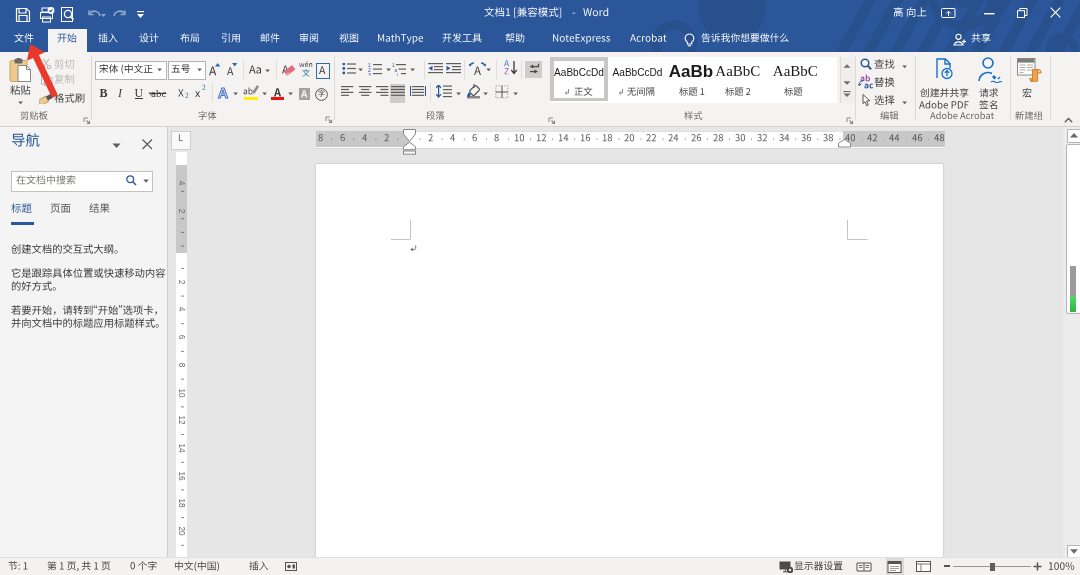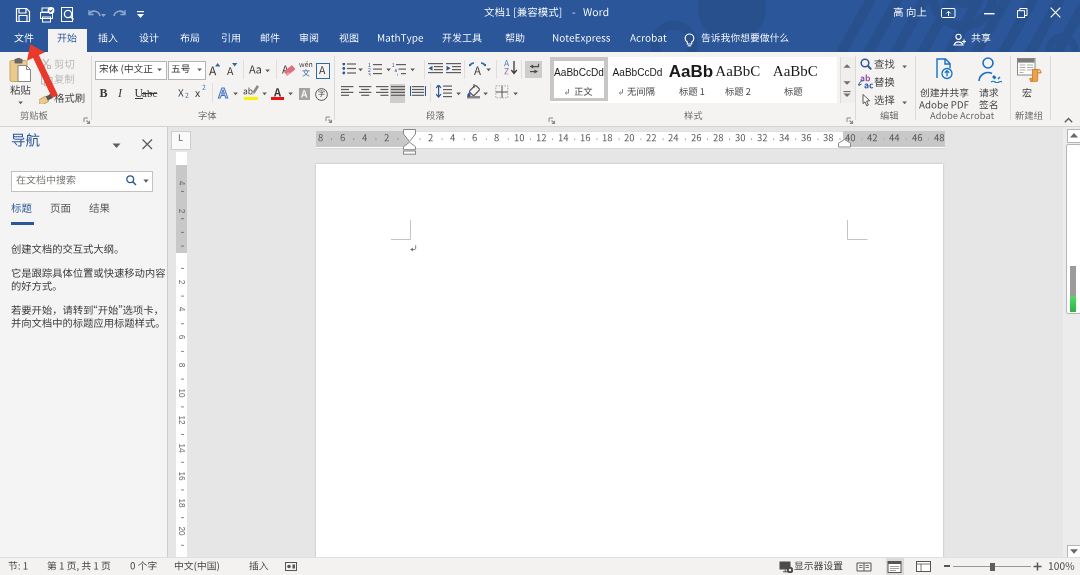--- a/index.html
+++ b/index.html
@@ -399,21 +399,21 @@
         <use href="#g50" x="0"></use>
       </g>
     </svg>
     <div class="abs" style="left:99.5px;top:86px;font:bold 12px 'Liberation Serif';color:#3b3a39">B</div>
     <div class="abs" style="left:118px;top:86px;font:italic 12px 'Liberation Serif';color:#3b3a39">I</div>
     <div class="abs" style="left:134.5px;top:86px;font:12px 'Liberation Serif';color:#3b3a39">U</div>
     <div class="abs" style="left:134.5px;top:98px;width:8.5px;height:1.2px;background:#3b3a39"></div>
     <svg class="abs" style="left:148px;top:92px;" width="6" height="4" viewBox="0 0 6 4">
       <path d="M0.3 0.5 h4.6 l-2.3 2.8 z" fill="#605e5c"></path>
     </svg>
-    <div class="abs" style="left:142px;top:86.5px;font:11px 'Liberation Serif';color:#3b3a39;text-decoration:line-through">abc</div>
+    <div class="abs" style="left:151px;top:86.5px;font:11px 'Liberation Serif';color:#3b3a39;text-decoration:line-through">abc</div>
     <svg style="position:absolute;left:177.5px;top:87.5px;overflow:visible" width="5.7" height="13.0">
       <g transform="translate(0,8.60) scale(0.01000,-0.01000)" fill="#3b3a39">
         <use href="#g83" x="0"></use>
       </g>
     </svg>
     <svg style="position:absolute;left:185.0px;top:92.0px;overflow:visible" width="3.8" height="8.8">
       <g transform="translate(0,5.85) scale(0.00680,-0.00680)" fill="#2e6da4">
         <use href="#g84" x="0"></use>
       </g>
     </svg>

